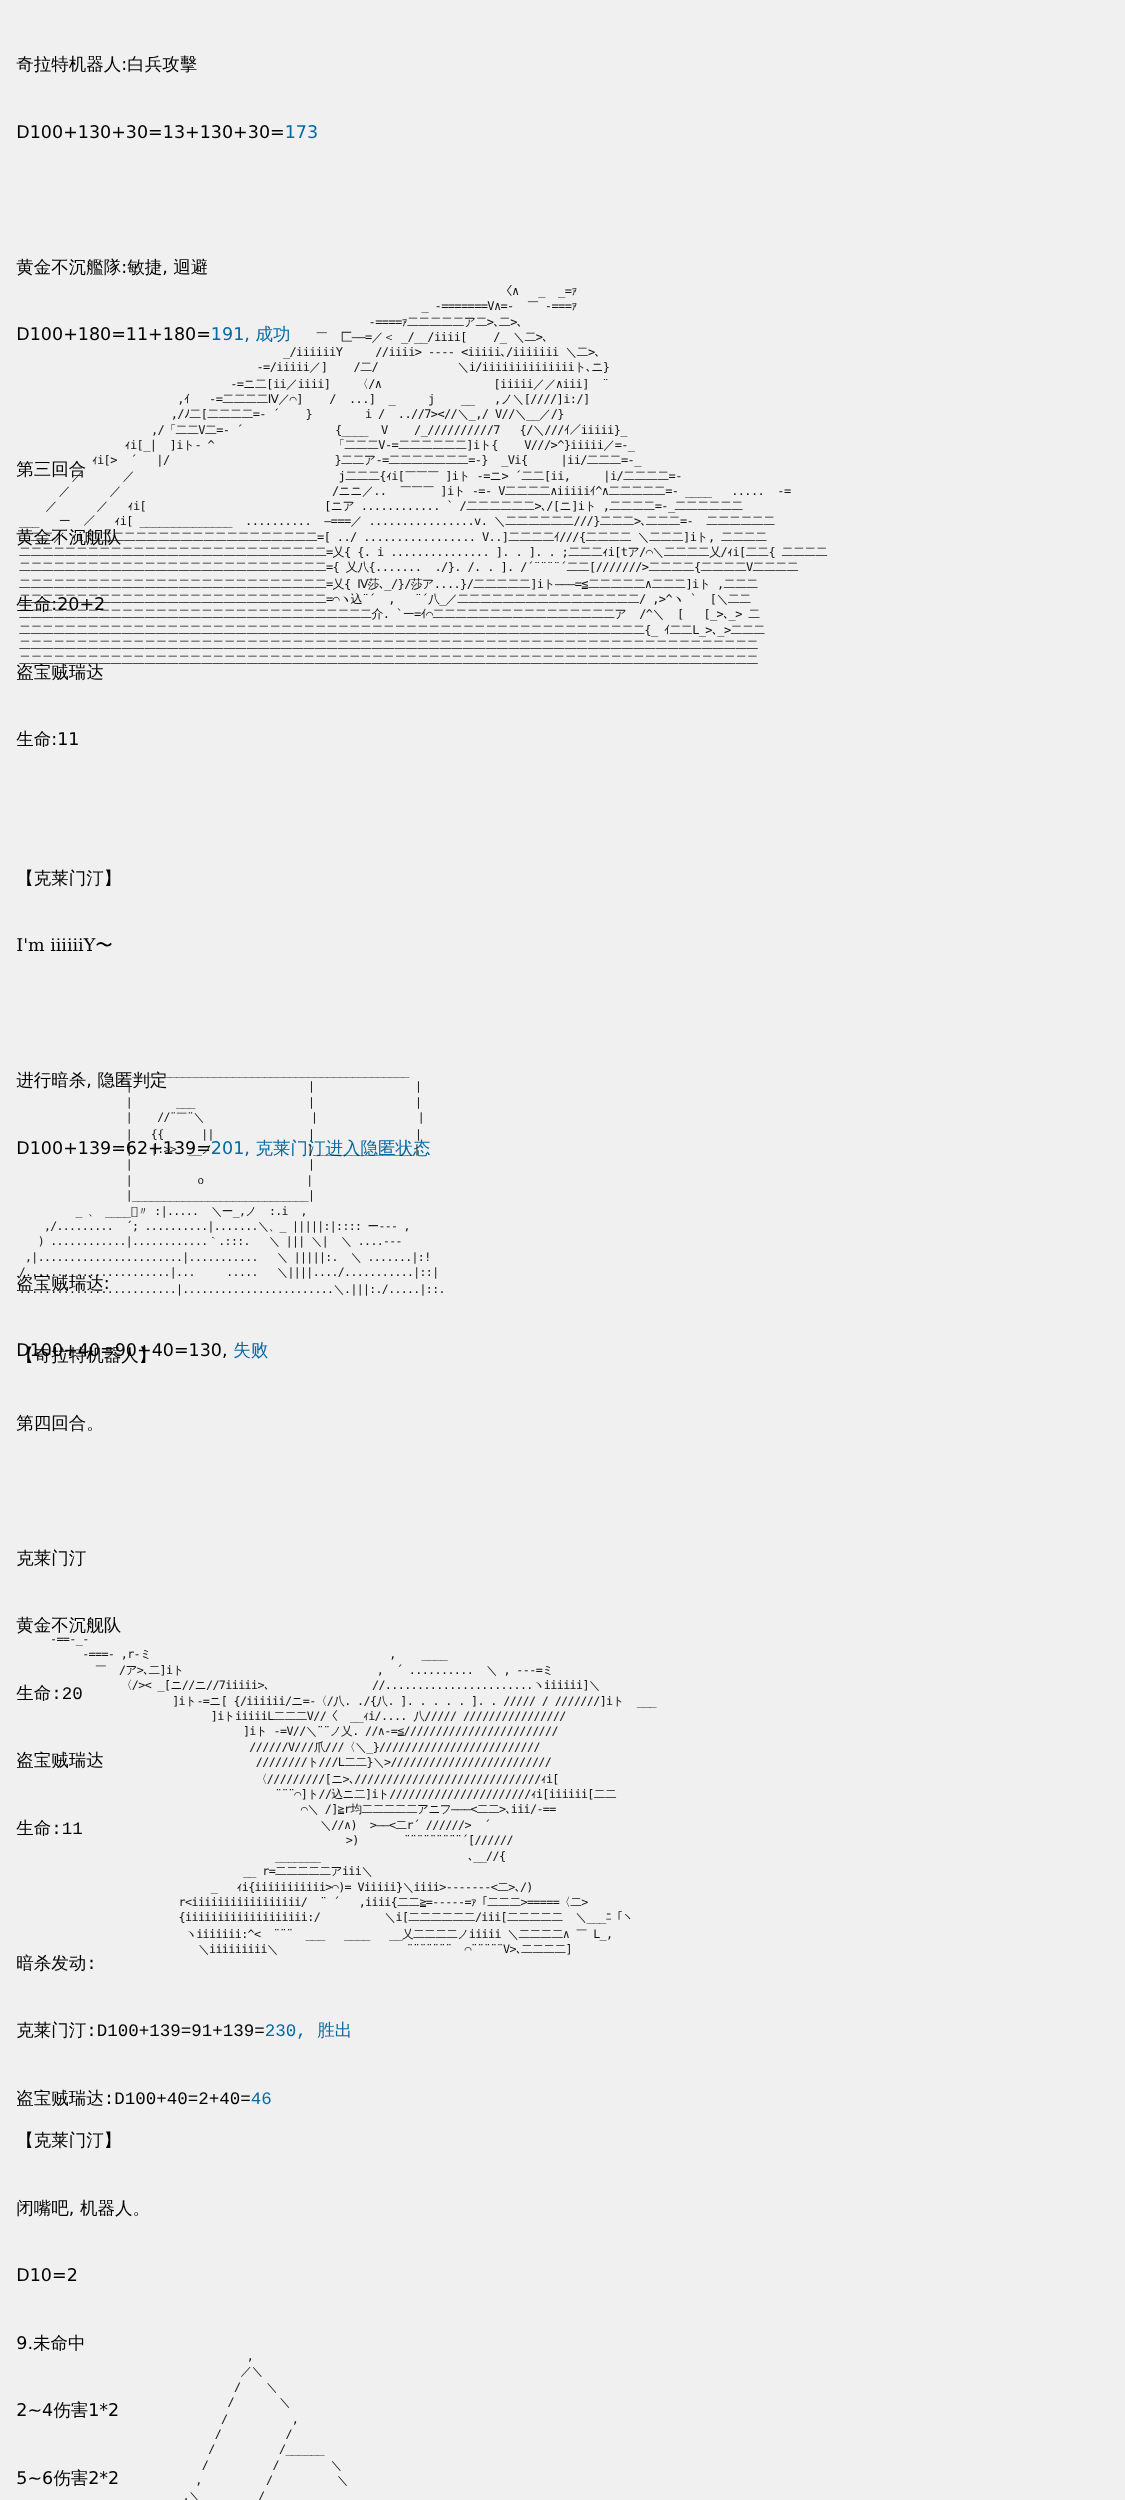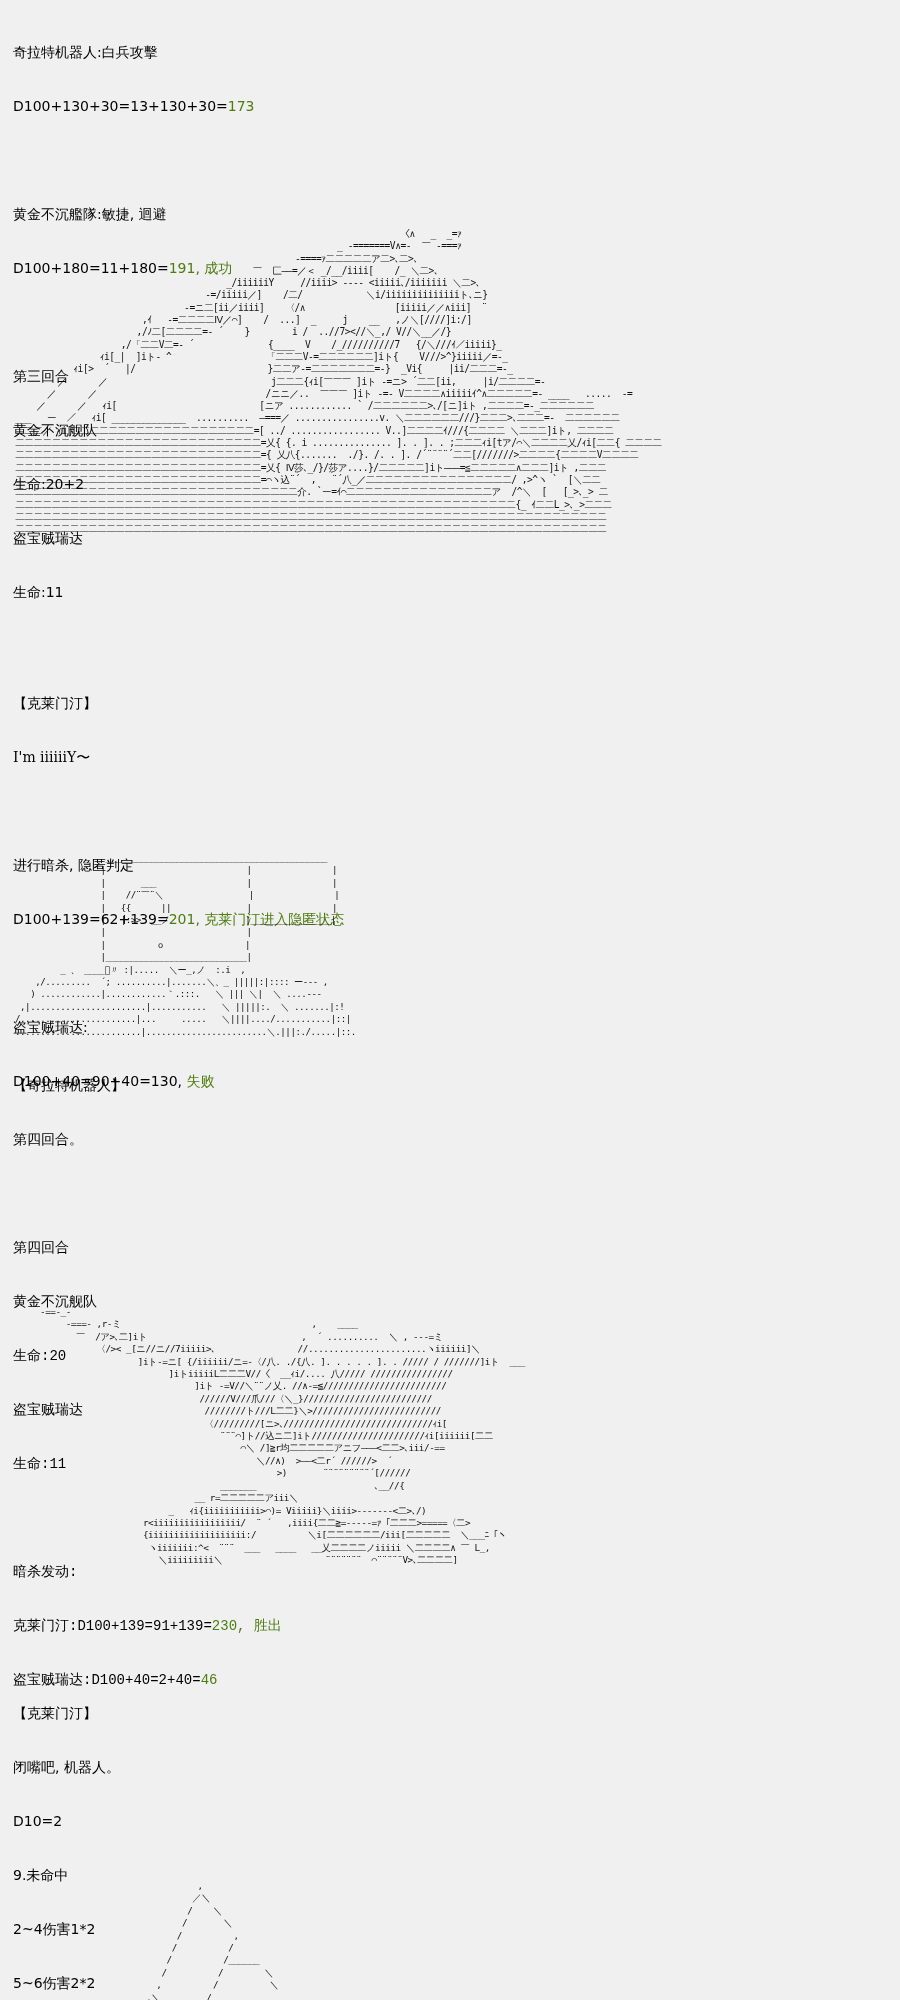--- a/index.html
+++ b/index.html
@@ -22,21 +22,21 @@
     }
     .text-block {
       position: absolute;
       left: 13px;
       font-size: 14px;
       line-height: 18px;
       white-space: pre;
     }
     .line { height: 18px; display: block; }
     .blank { height: 18px; display: block; }
-    .red { color: #4d7c0f; }
+    .red { color: #0369a1; }
     .aa {
       position: absolute;
       font-family: "DejaVu Sans Mono", monospace;
       white-space: pre;
       color: #111;
       margin: 0;
       letter-spacing: -0.5px;
     }
     .aa1 { left: 10px; top: 228px; font-size: 9.6px; line-height: 12.3px; }
     .aa2 { left: 10px; top: 852px; font-size: 9.2px; line-height: 12.4px; }
@@ -112,21 +112,21 @@
      ,/.........  ´; ..........|.......＼、_ |||||:|:::: ー--- ,
     ) ............|............｀.:::.   ＼ ||| ＼|  ＼ ....---
   ,|.......................|...........   ＼ |||||:.  ＼ .......|:!
  /.......................|...     .....   ＼||||..../...........|::|
  .........................|........................＼.|||:./.....|::.</pre>
 
   <div class="text-block" style="top:1041px;font-family:Liberation Mono, monospace;">
     <span class="line">【奇拉特机器人】</span>
     <span class="line">第四回合。</span>
     <span class="blank"></span>
-    <span class="line">第四回合</span>
+    <span class="line">克莱门汀</span>
     <span class="line">黄金不沉舰队</span>
     <span class="line">生命:20</span>
     <span class="line">盗宝贼瑞达</span>
     <span class="line">生命:11</span>
     <span class="blank"></span>
     <span class="line">暗杀发动:</span>
     <span class="line"><span>克莱门汀:D100+139=91+139=</span><span class="red">230, 胜出</span></span>
     <span class="line"><span>盗宝贼瑞达:D100+40=2+40=</span><span class="red">46</span></span>
   </div>
 

